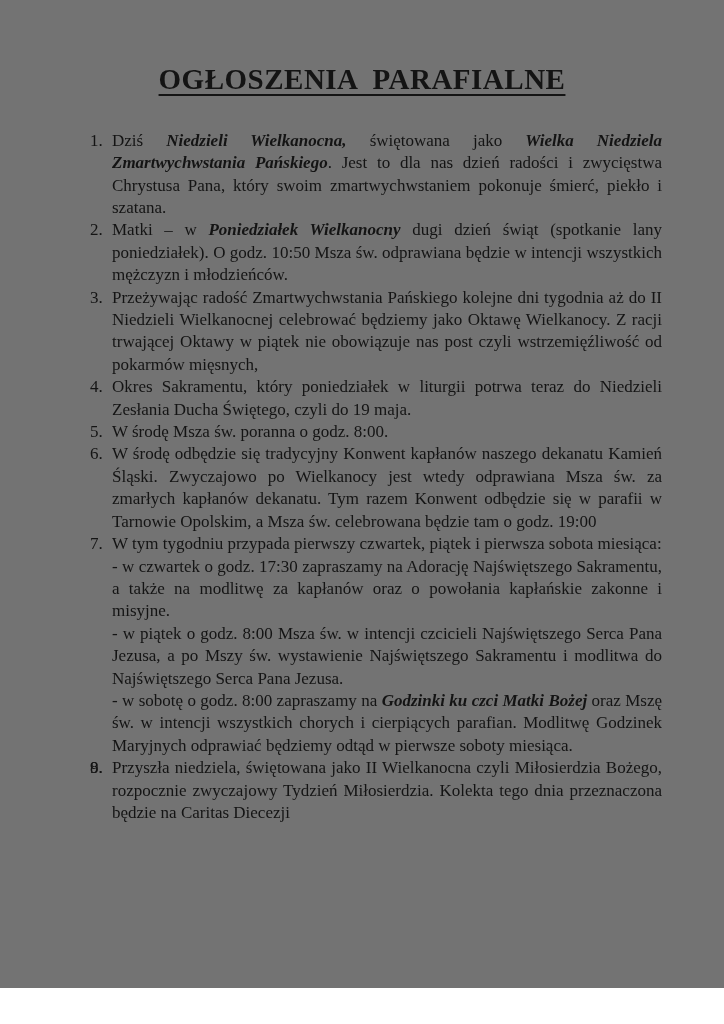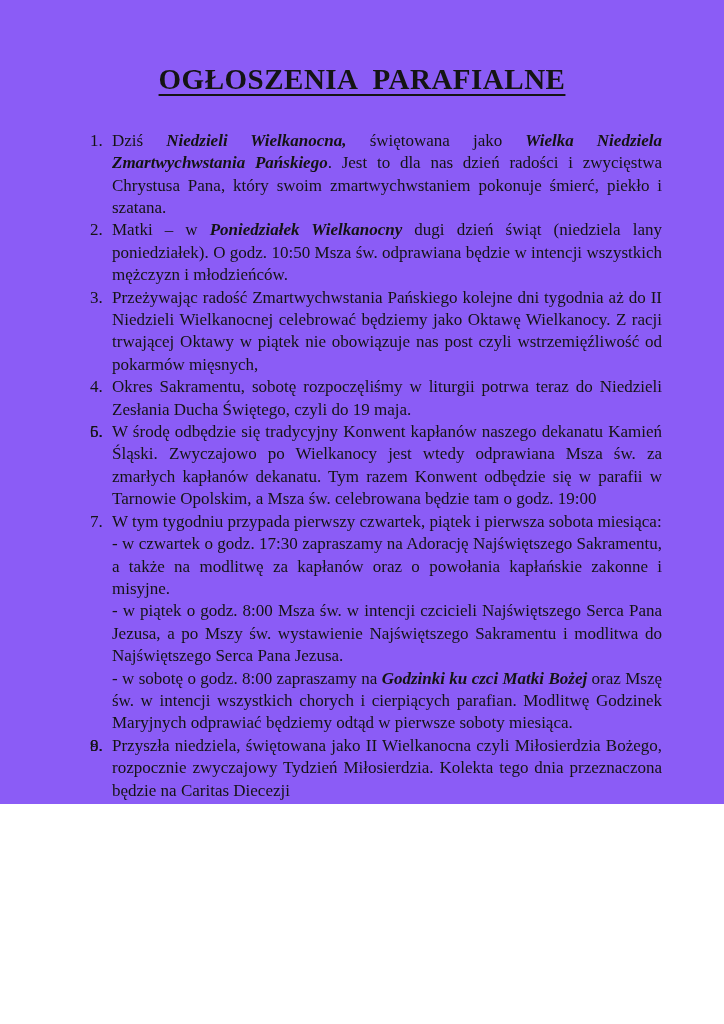--- a/index.html
+++ b/index.html
@@ -3,22 +3,22 @@
   <meta charset="utf-8">
   <style>
     html, body {
       margin: 0;
       padding: 0;
       background: #ffffff;
     }
     .page {
       position: relative;
       width: 724px;
-      height: 804px;
-      background: #8b5cf6;
+      height: 988px;
+      background: #737373;
       box-sizing: border-box;
       padding-top: 62px;
       overflow: hidden;
       font-family: "Liberation Serif", "DejaVu Serif", serif;
       color: #141414;
     }
     .title {
       margin: 0 0 33px 0;
       text-align: center;
       font-size: 29px;
@@ -50,22 +50,22 @@
     .i  { }
     .bi { font-style: italic; font-weight: bold; }
   </style>
 </head>
 <body>
 
 <div class="page">
   <h1 class="title"><span class="title-text">OGŁOSZENIA  PARAFIALNE</span></h1>
   <div class="announcements" id="announcements">
       <div class="item"><span class="num">1.</span><span class="txt"><span>Dziś </span><span class="bi">Niedzieli Wielkanocna,</span><span> świętowana jako </span><span class="bi">Wielka Niedziela Zmartwychwstania Pańskiego</span><span>. Jest to dla nas dzień radości i zwycięstwa Chrystusa Pana, który swoim zmartwychwstaniem pokonuje śmierć, piekło i szatana.</span></span></div>
-      <div class="item"><span class="num">2.</span><span class="txt"><span>Matki – w </span><span class="bi">Poniedziałek Wielkanocny</span><span class="i"> dugi dzień świąt</span><span> (niedziela </span><span class="i">lany poniedziałek</span><span>). O godz. 10:50 Msza św. odprawiana będzie w intencji wszystkich mężczyzn i młodzieńców.</span></span></div>
+      <div class="item"><span class="num">2.</span><span class="txt"><span>Matki – w </span><span class="bi">Poniedziałek Wielkanocny</span><span class="i"> dugi dzień świąt</span><span> (spotkanie </span><span class="i">lany poniedziałek</span><span>). O godz. 10:50 Msza św. odprawiana będzie w intencji wszystkich mężczyzn i młodzieńców.</span></span></div>
       <div class="item"><span class="num">3.</span><span class="txt"><span>Przeżywając radość </span><span class="i">Zmartwychwstania Pańskiego</span><span> kolejne dni tygodnia aż do </span><span class="i">II Niedzieli Wielkanocnej</span><span> celebrować będziemy jako </span><span class="i">Oktawę Wielkanocy</span><span>. Z racji trwającej </span><span class="i">Oktawy</span><span> w piątek nie obowiązuje nas </span><span class="i">post</span><span> czyli wstrzemięźliwość od pokarmów mięsnych,</span></span></div>
-      <div class="item"><span class="num">4.</span><span class="txt"><span class="i">Okres Sakramentu</span><span>, sobotę rozpoczęliśmy w liturgii potrwa teraz do </span><span class="i">Niedzieli Zesłania Ducha Świętego</span><span>, czyli do 19 maja.</span></span></div>
-      <div class="item"><span class="num">5.</span></div>
+      <div class="item"><span class="num">4.</span><span class="txt"><span class="i">Okres Sakramentu</span><span>, który poniedziałek w liturgii potrwa teraz do </span><span class="i">Niedzieli Zesłania Ducha Świętego</span><span>, czyli do 19 maja.</span></span></div>
+      <div class="item"><span class="num">5.</span><span class="txt"><span>W środę Msza św. poranna o godz. 8:00.</span></span></div>
       <div class="item"><span class="num">6.</span><span class="txt"><span>W środę odbędzie się tradycyjny </span><span class="i">Konwent</span><span> kapłanów naszego dekanatu Kamień Śląski. Zwyczajowo po </span><span class="i">Wielkanocy</span><span> jest wtedy odprawiana Msza św. za zmarłych kapłanów dekanatu. Tym razem </span><span class="i">Konwent</span><span> odbędzie się w parafii w Tarnowie Opolskim, a Msza św. celebrowana będzie tam o godz. 19:00</span></span></div>
       <div class="item"><span class="num">7.</span><span class="txt"><span>W tym tygodniu przypada pierwszy czwartek, piątek i pierwsza sobota miesiąca:</span><br><span>- w czwartek o godz. 17:30 zapraszamy na </span><span class="i">Adorację Najświętszego Sakramentu,</span><span> a także na modlitwę za kapłanów oraz o powołania kapłańskie zakonne i misyjne.</span><br><span>- w piątek o godz. 8:00 Msza św. w intencji czcicieli Najświętszego Serca Pana Jezusa, a po Mszy św. wystawienie Najświętszego Sakramentu i modlitwa do Najświętszego Serca Pana Jezusa.</span><br><span>- w sobotę o godz. 8:00 zapraszamy na </span><span class="bi">Godzinki ku czci Matki Bożej</span><span> oraz Mszę św. w intencji wszystkich chorych i cierpiących parafian. Modlitwę </span><span class="i">Godzinek Maryjnych</span><span> odprawiać będziemy odtąd w pierwsze soboty miesiąca.</span></span></div>
       <div class="item"><span class="num">8.</span></div>
       <div class="item"><span class="num">9.</span><span class="txt"><span>Przyszła niedziela, świętowana jako </span><span class="i">II Wielkanocna</span><span> czyli </span><span class="i">Miłosierdzia Bożego</span><span>, rozpocznie zwyczajowy </span><span class="i">Tydzień Miłosierdzia</span><span>. Kolekta tego dnia przeznaczona będzie na </span><span class="i">Caritas</span><span> Diecezji</span></span></div>
     </div>
 </div>
 
 </body></html>

